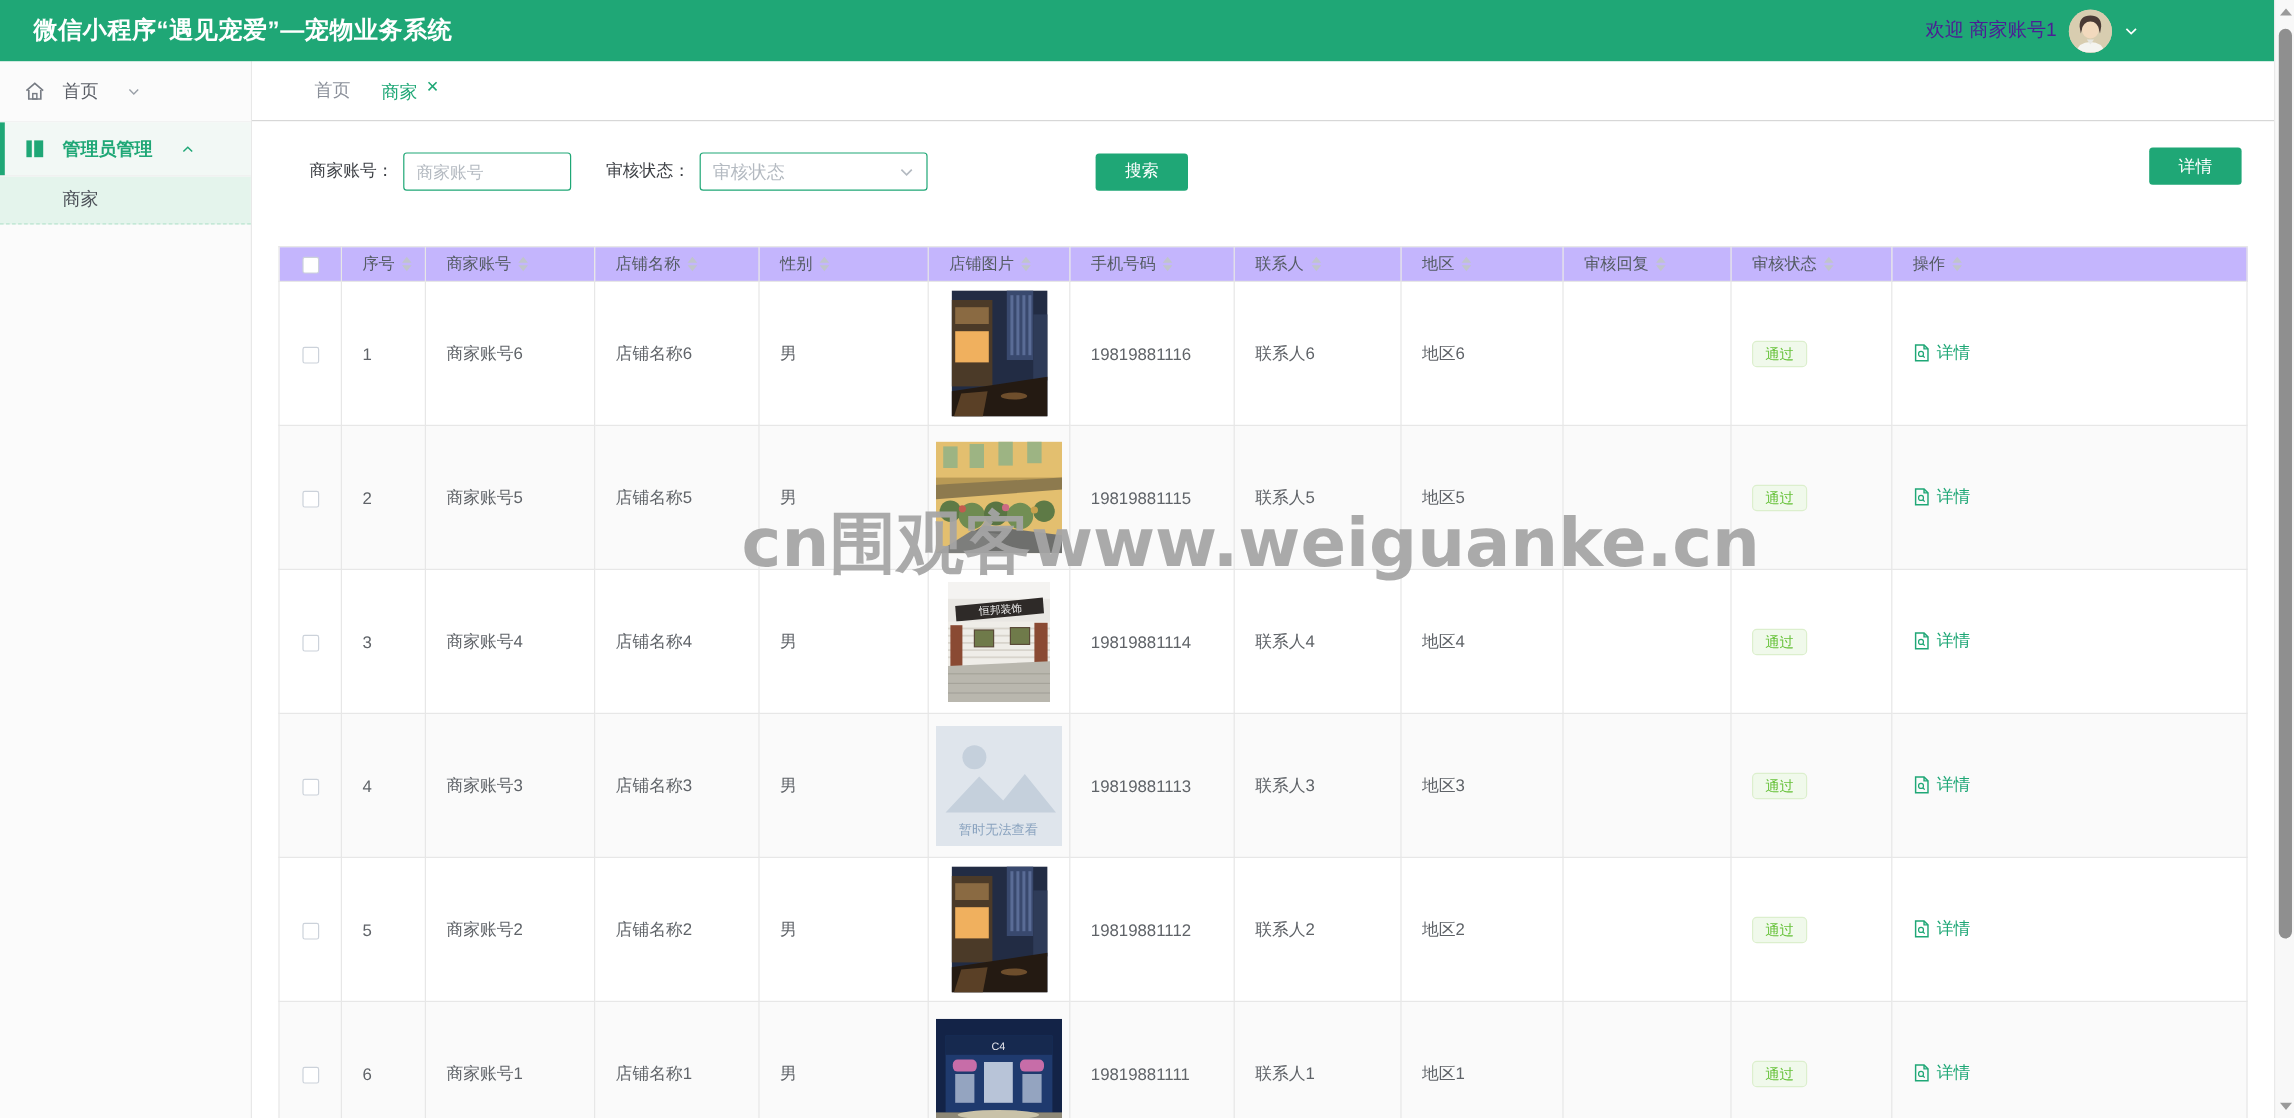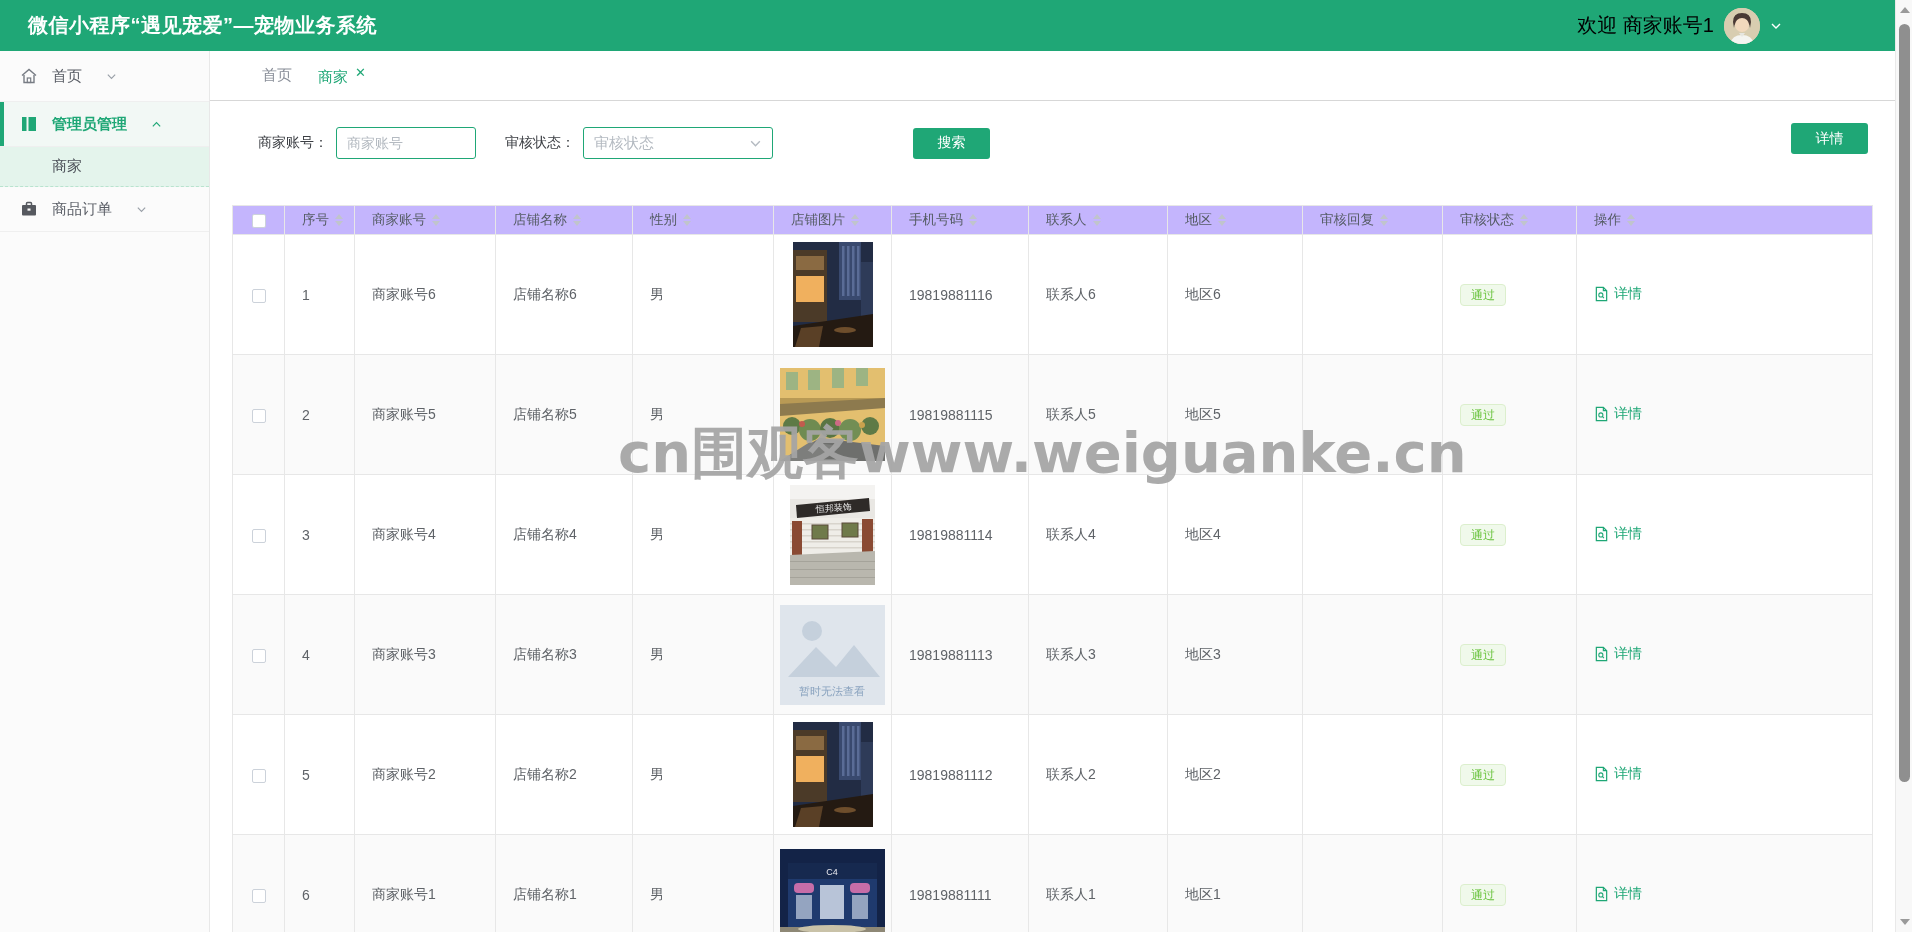--- a/index.html
+++ b/index.html
@@ -19,21 +19,21 @@
   svg text{font-family:"Liberation Sans","DejaVu Sans",sans-serif;}
 
   
   .topbar{
     position:absolute;left:0;top:0;width:1895px;height:51px;
     background:var(--primary);display:flex;align-items:center;
     justify-content:space-between;padding:0 113px 0 28px;z-index:60;
   }
   .topbar-title{color:#fff;font-size:20px;font-weight:700;letter-spacing:.5px;}
   .topbar-right{display:flex;align-items:center;gap:10px;}
-  .welcome{color:#000000;font-size:20px;}
+  .welcome{color:#4c1d95;font-size:16px;}
   .avatar{width:36px;height:36px;border-radius:50%;overflow:hidden;background:#d8cdb0;flex:0 0 auto;}
   .chev-white{width:12px;height:12px;}
 
   
   .sidebar{
     position:absolute;left:0;top:51px;width:210px;height:881px;
     background:#fbfbfb;border-right:1px solid #e8e8e8;z-index:10;
   }
   .side-item{
     height:45px;display:flex;align-items:center;gap:14px;
@@ -178,31 +178,20 @@
       <polyline points="2,8 6,4 10,8" fill="none" stroke="#1fa776" stroke-width="1.3"></polyline>
     </svg>
   </div>
 
   <div class="side-sub">
     <span>商家</span>
   </div>
 
 
 
-  <div class="side-item">
-    <svg class="mi" viewBox="0 0 18 18">
-      <rect x="2" y="5" width="14" height="10.5" rx="1" fill="#56595f"></rect>
-      <path d="M6.5 5 V3.5 A1 1 0 0 1 7.5 2.5 H10.5 A1 1 0 0 1 11.5 3.5 V5" fill="none" stroke="#56595f" stroke-width="1.5"></path>
-      <rect x="7.5" y="8.5" width="3" height="2.2" fill="#fbfbfb"></rect>
-    </svg>
-    <span>商品订单</span>
-    <svg class="chev" viewBox="0 0 12 12">
-      <polyline points="2,4 6,8 10,4" fill="none" stroke="#9aa0a8" stroke-width="1.3"></polyline>
-    </svg>
-  </div>
 </nav>
 
 <main class="main">
 
   <div class="tabbar">
     <span class="tab">首页</span>
     <span class="tab active"><span>商家</span><span class="tab-close">✕</span></span>
   </div>
 
   <div class="toolbar">

